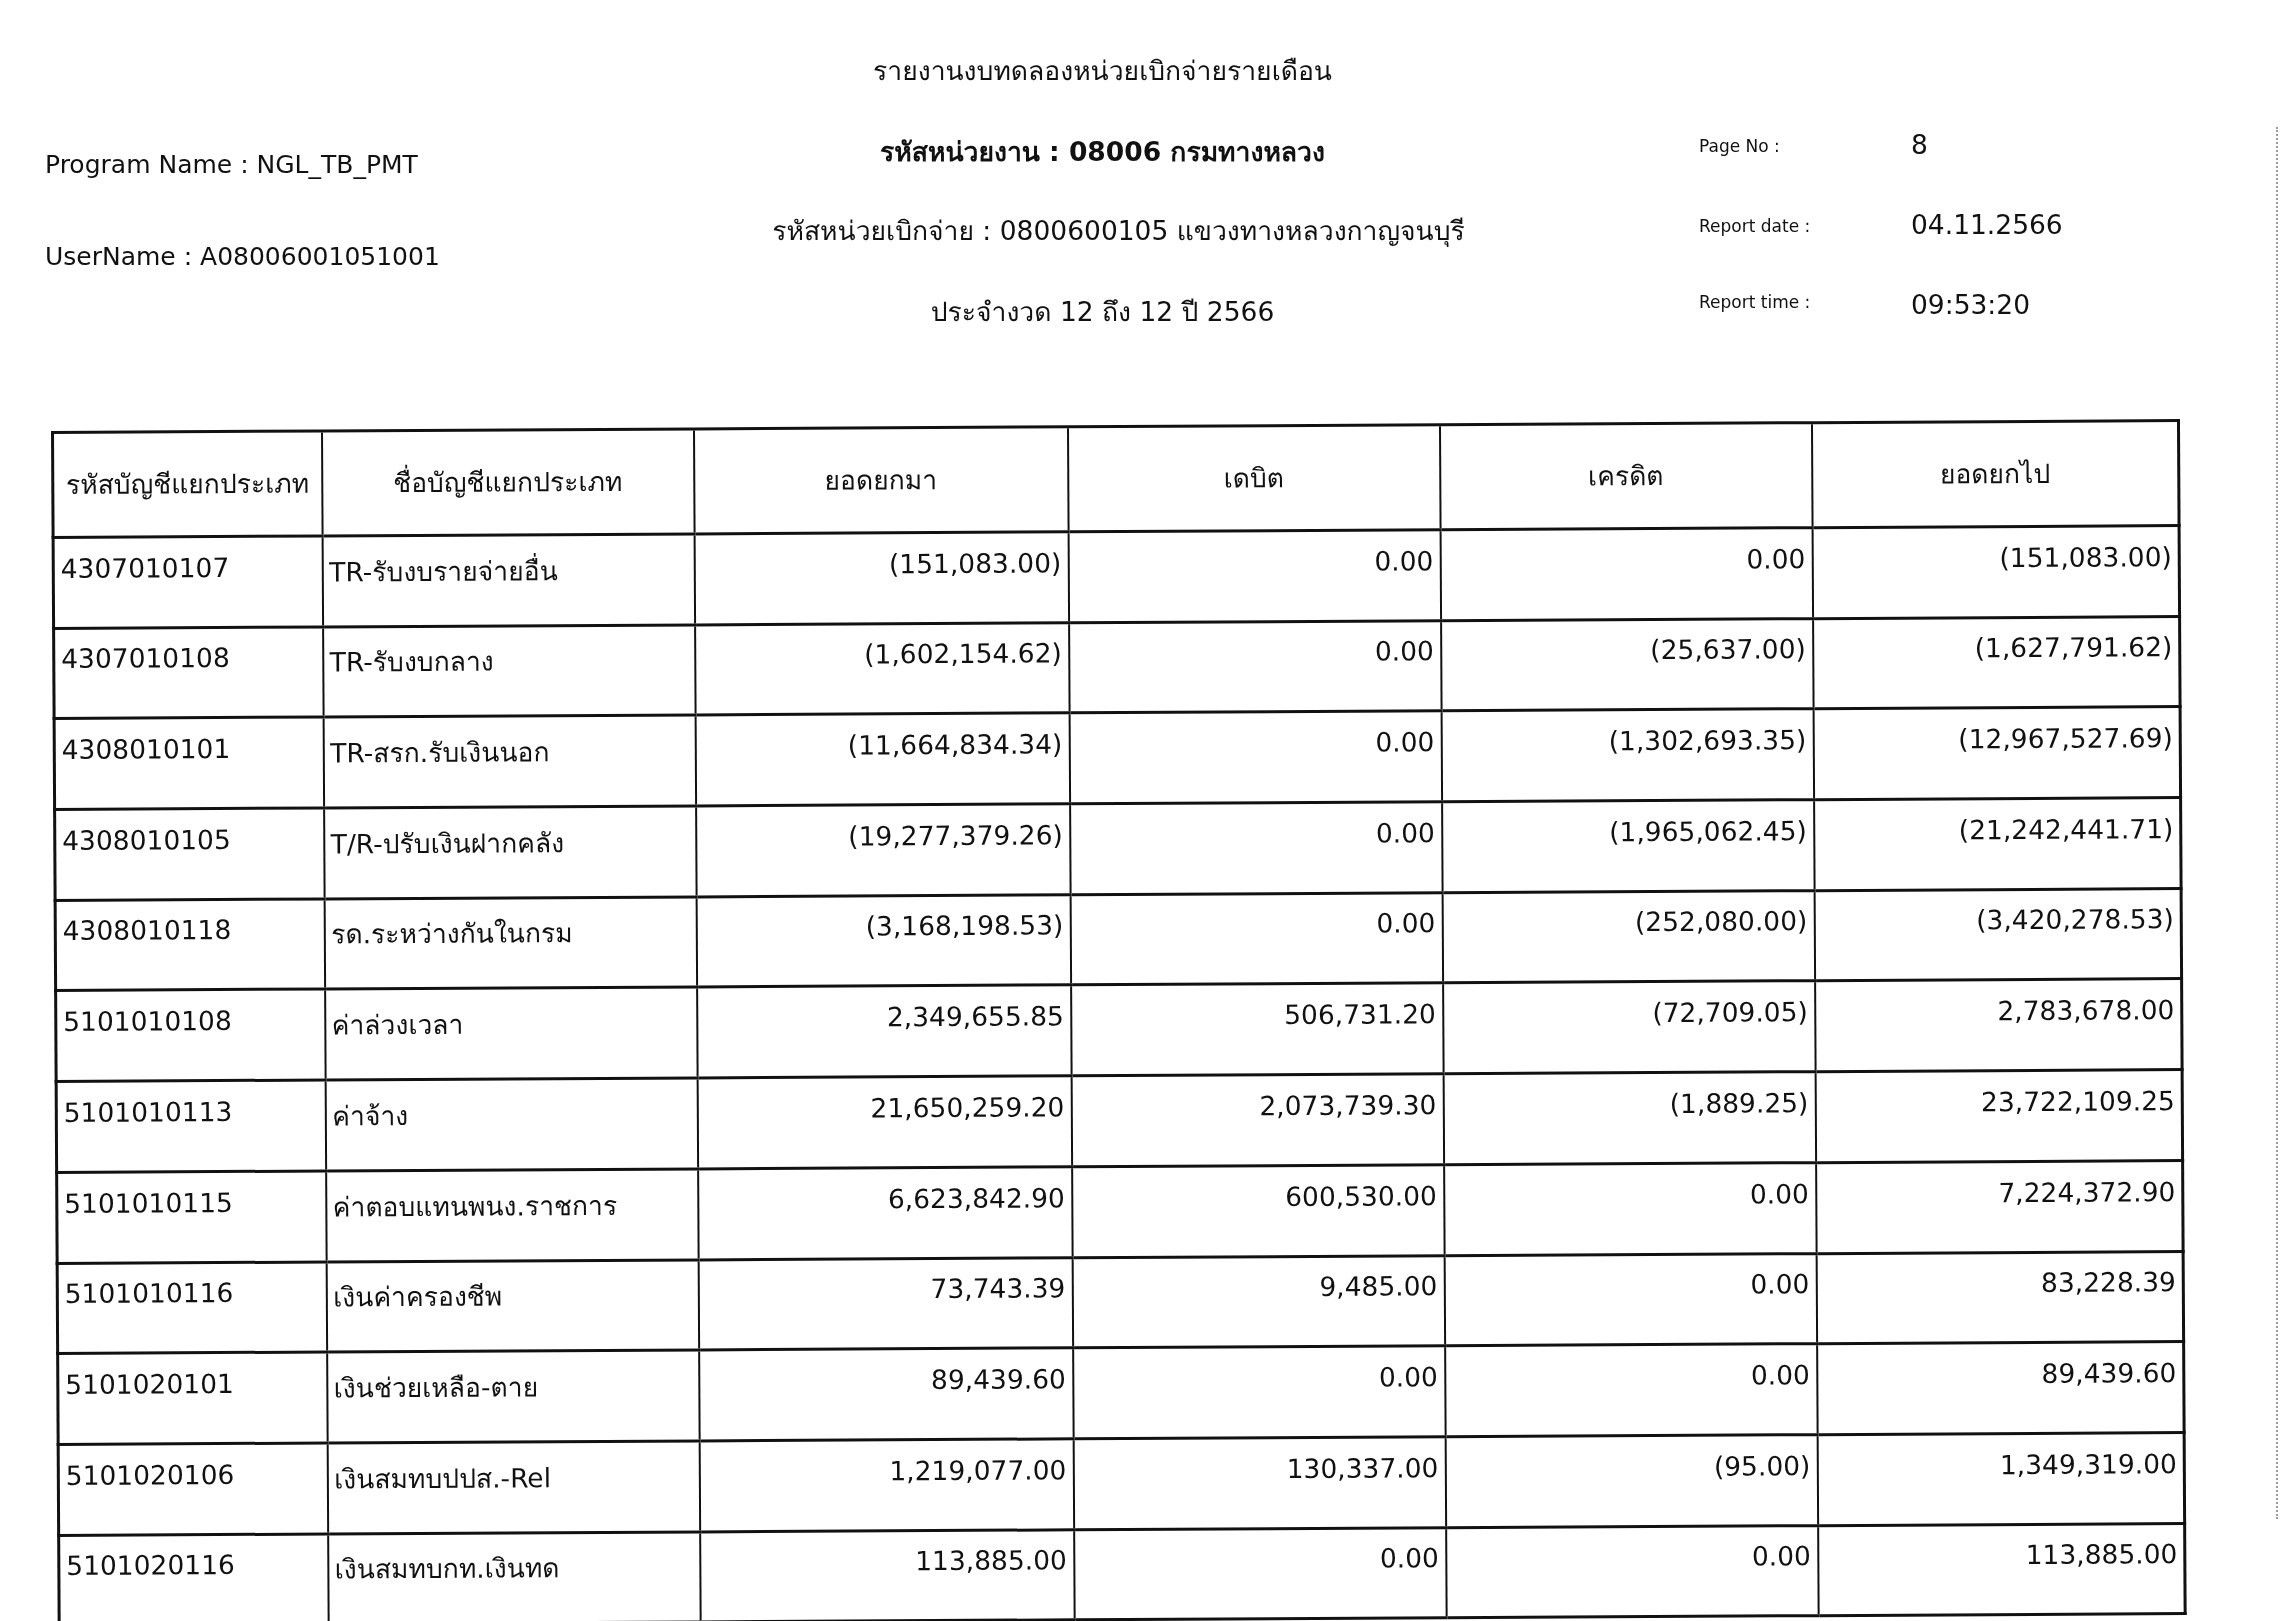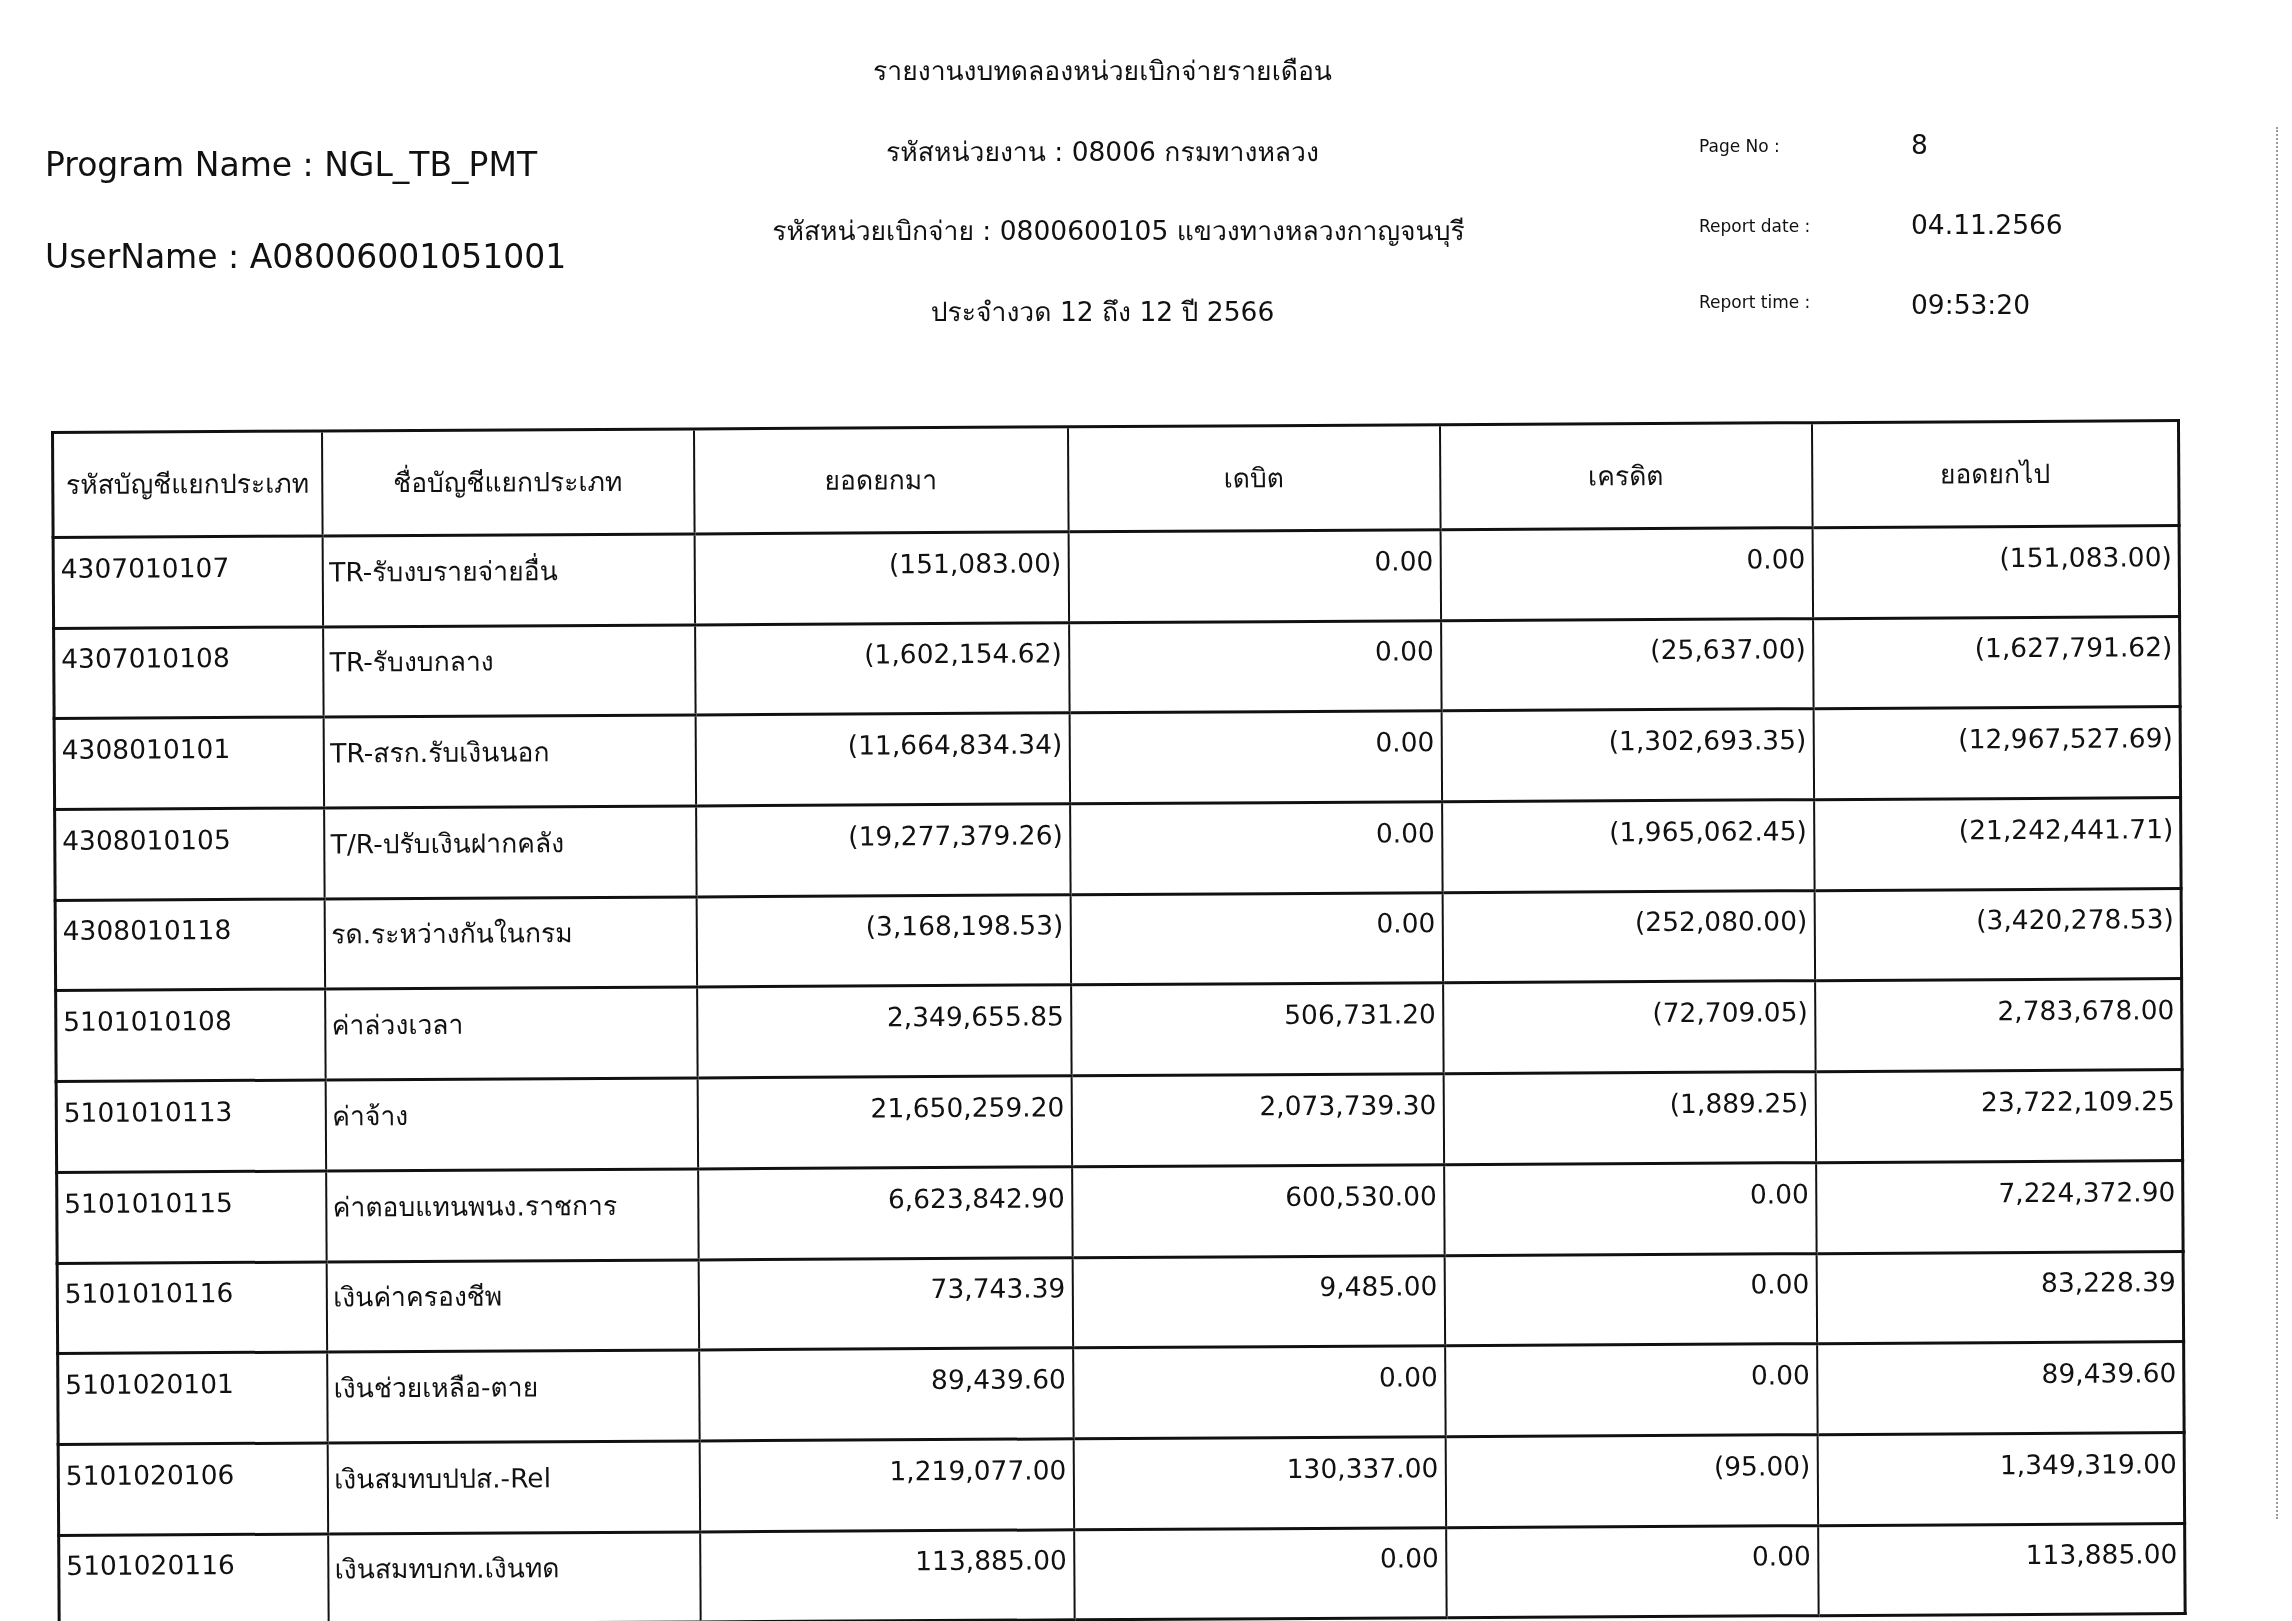--- a/index.html
+++ b/index.html
@@ -20,21 +20,21 @@
       position: absolute;
       left: 0;
       width: 2205px;
       text-align: center;
       font-size: 26.5px;
       line-height: 33px;
     }
     .left-label {
       position: absolute;
       left: 45px;
-      font-size: 33px;
+      font-size: 25px;
       line-height: 33px;
     }
     .meta-label {
       position: absolute;
       left: 1699px;
       font-size: 17px;
       line-height: 33px;
     }
     .meta-value {
       position: absolute;
@@ -86,21 +86,21 @@
     table.tb td.num { text-align: right; padding-right: 5.9px; }
     table.tb td.code { text-align: left; padding-left: 5.9px; }
     table.tb td.name { text-align: left; padding-left: 5.9px; }
     table.tb tr > *:first-child { border-left-width: 3.9px; }
     table.tb tr > *:last-child { border-right-width: 3.9px; }
   </style>
 </head>
 <body>
 
 <div class="title-line" style="top:54px;">รายงานงบทดลองหน่วยเบิกจ่ายรายเดือน</div>
-<div class="title-line" style="top:135px;">รหัสหน่วยงาน : 08006 กรมทางหลวง</div>
+<div class="title-line" style="top:135px;font-weight:bold;">รหัสหน่วยงาน : 08006 กรมทางหลวง</div>
 <div class="title-line" style="top:214px;padding-left:16px;">รหัสหน่วยเบิกจ่าย : 0800600105 แขวงทางหลวงกาญจนบุรี</div>
 <div class="title-line" style="top:295px;">ประจำงวด 12 ถึง 12 ปี 2566</div>
 
 <div class="left-label" style="top:148px;">Program Name : NGL_TB_PMT</div>
 <div class="left-label" style="top:240px;">UserName : A08006001051001</div>
 
 <div class="meta-label" style="top:130px;">Page No :</div>
 <div class="meta-value" style="top:128px;">8</div>
 <div class="meta-label" style="top:210px;">Report date :</div>
 <div class="meta-value" style="top:208px;">04.11.2566</div>

